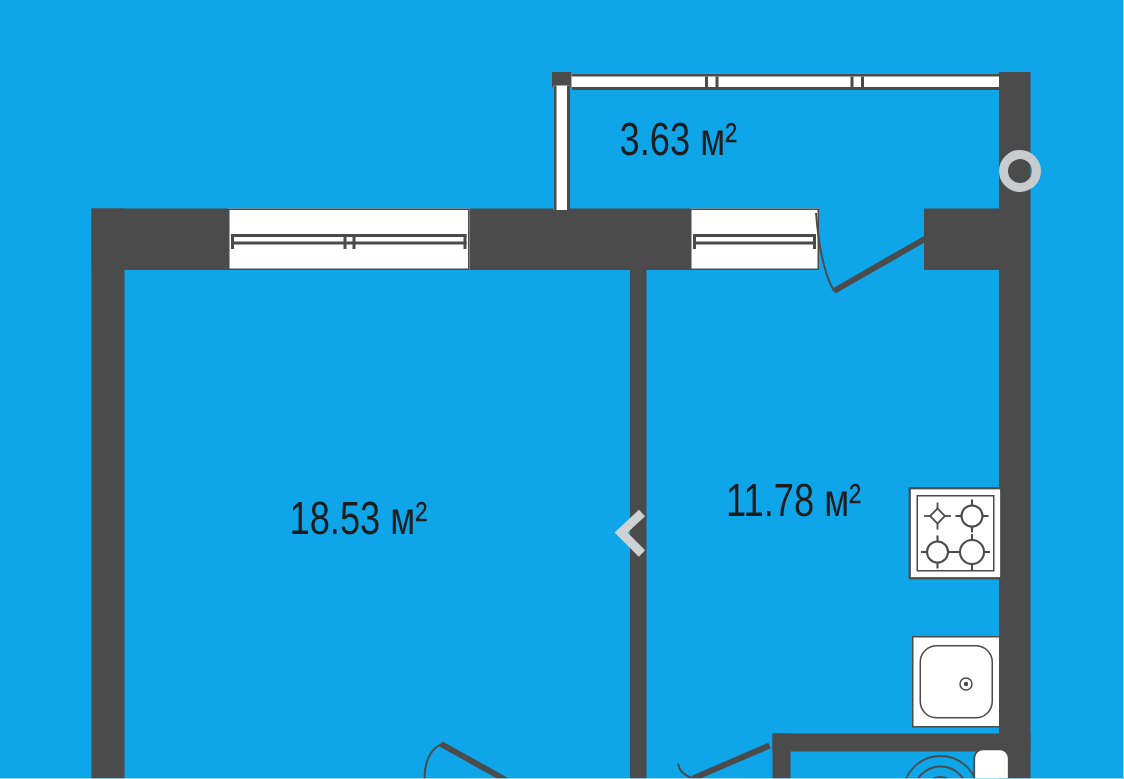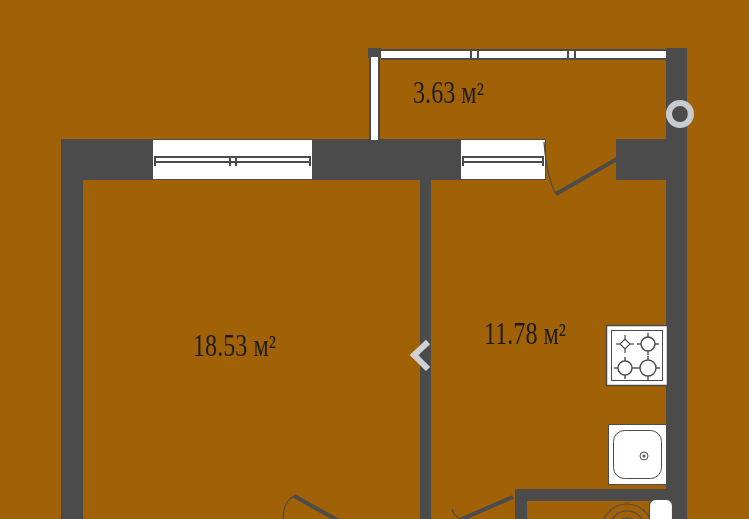--- a/index.html
+++ b/index.html
@@ -1,18 +1,18 @@
 <!DOCTYPE html>
 <html><head>
 <meta charset="utf-8">
 <style>
   html,body{margin:0;padding:0;background:#fff;}
   #plan{
     position:relative;width:749px;height:519px;overflow:hidden;
-    background:#a16207;font-family:Liberation Serif, serif;
+    background:#0ea5e9;font-family:Liberation Sans, sans-serif;
   }
   .wall{position:absolute;background:#4b4b4b;}
   .glaze{position:absolute;background:#fff;border:2px solid #4b4b4b;border-left:none;border-right:none;box-sizing:border-box;}
   .glaze-v{position:absolute;background:#fff;border:2px solid #4b4b4b;border-top:none;border-bottom:none;box-sizing:border-box;}
   .gtick{position:absolute;width:2px;background:#4b4b4b;}
   .window{position:absolute;background:#fff;border:1px solid #4b4b4b;box-sizing:border-box;}
   .mullion{position:absolute;left:1px;right:1px;top:16px;height:7px;border-top:2px solid #4b4b4b;border-bottom:2px solid #4b4b4b;box-sizing:border-box;}
   .wtick{position:absolute;top:-2px;width:2px;height:10px;background:#4b4b4b;}
   .arealabel{
     position:absolute;color:#1d1d1d;font-size:31px;line-height:1;

